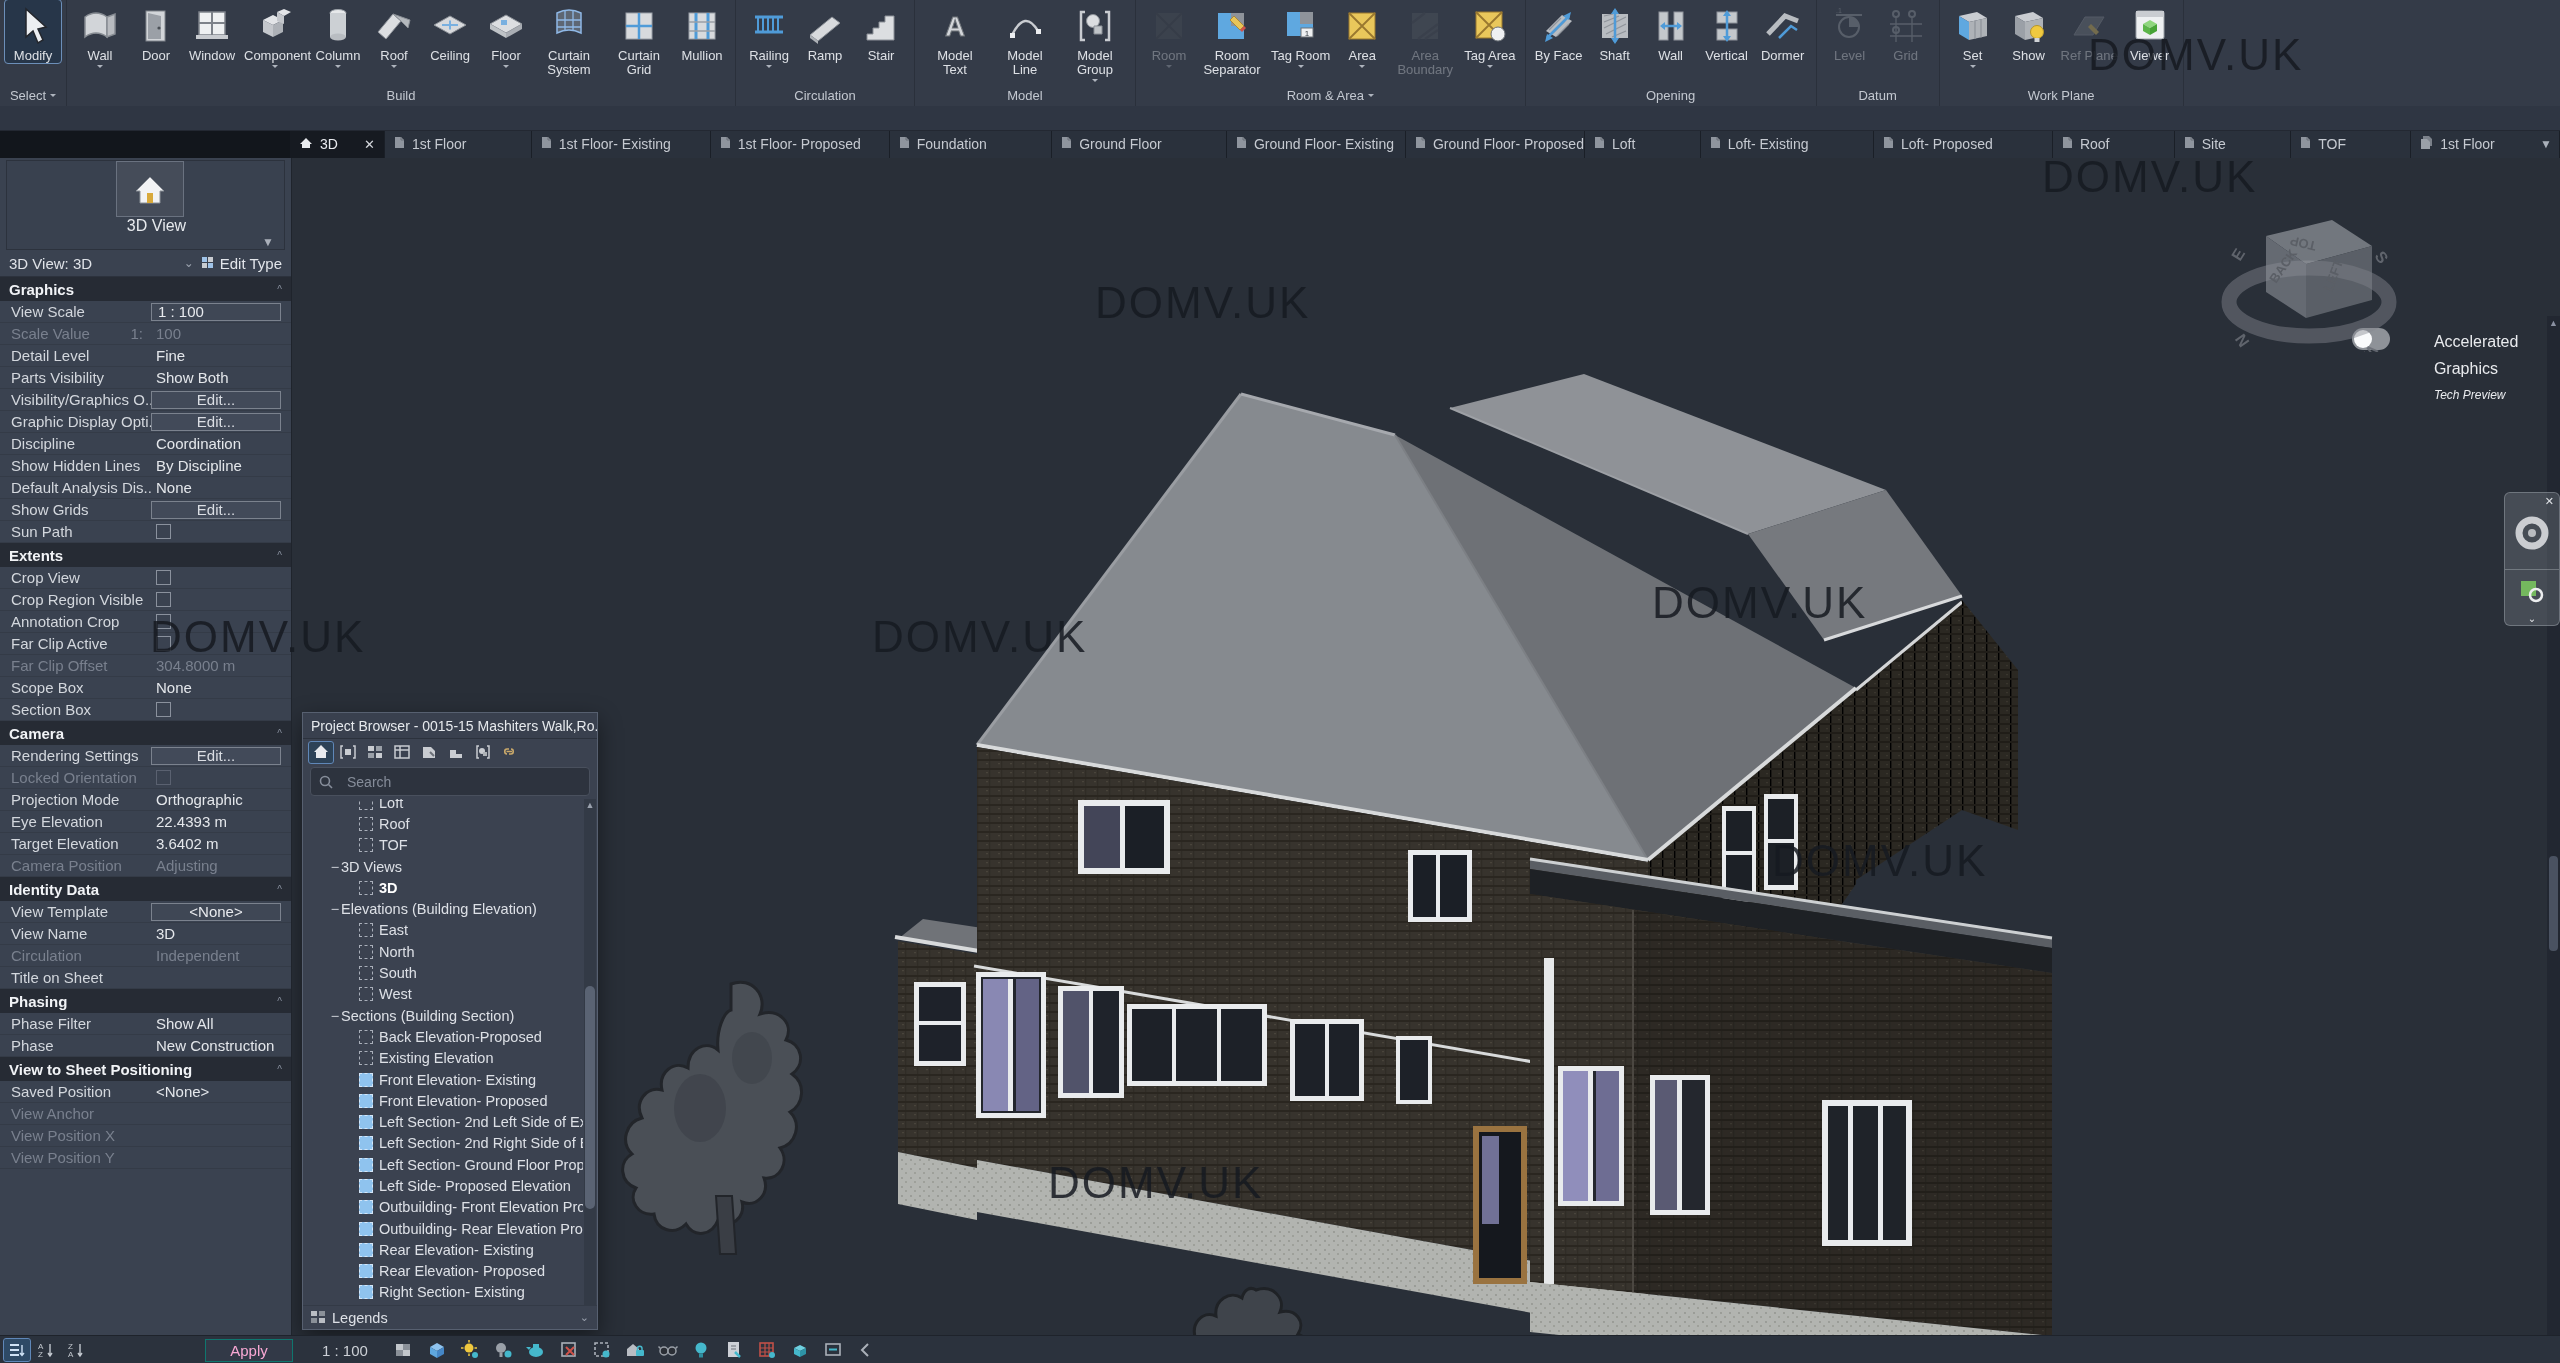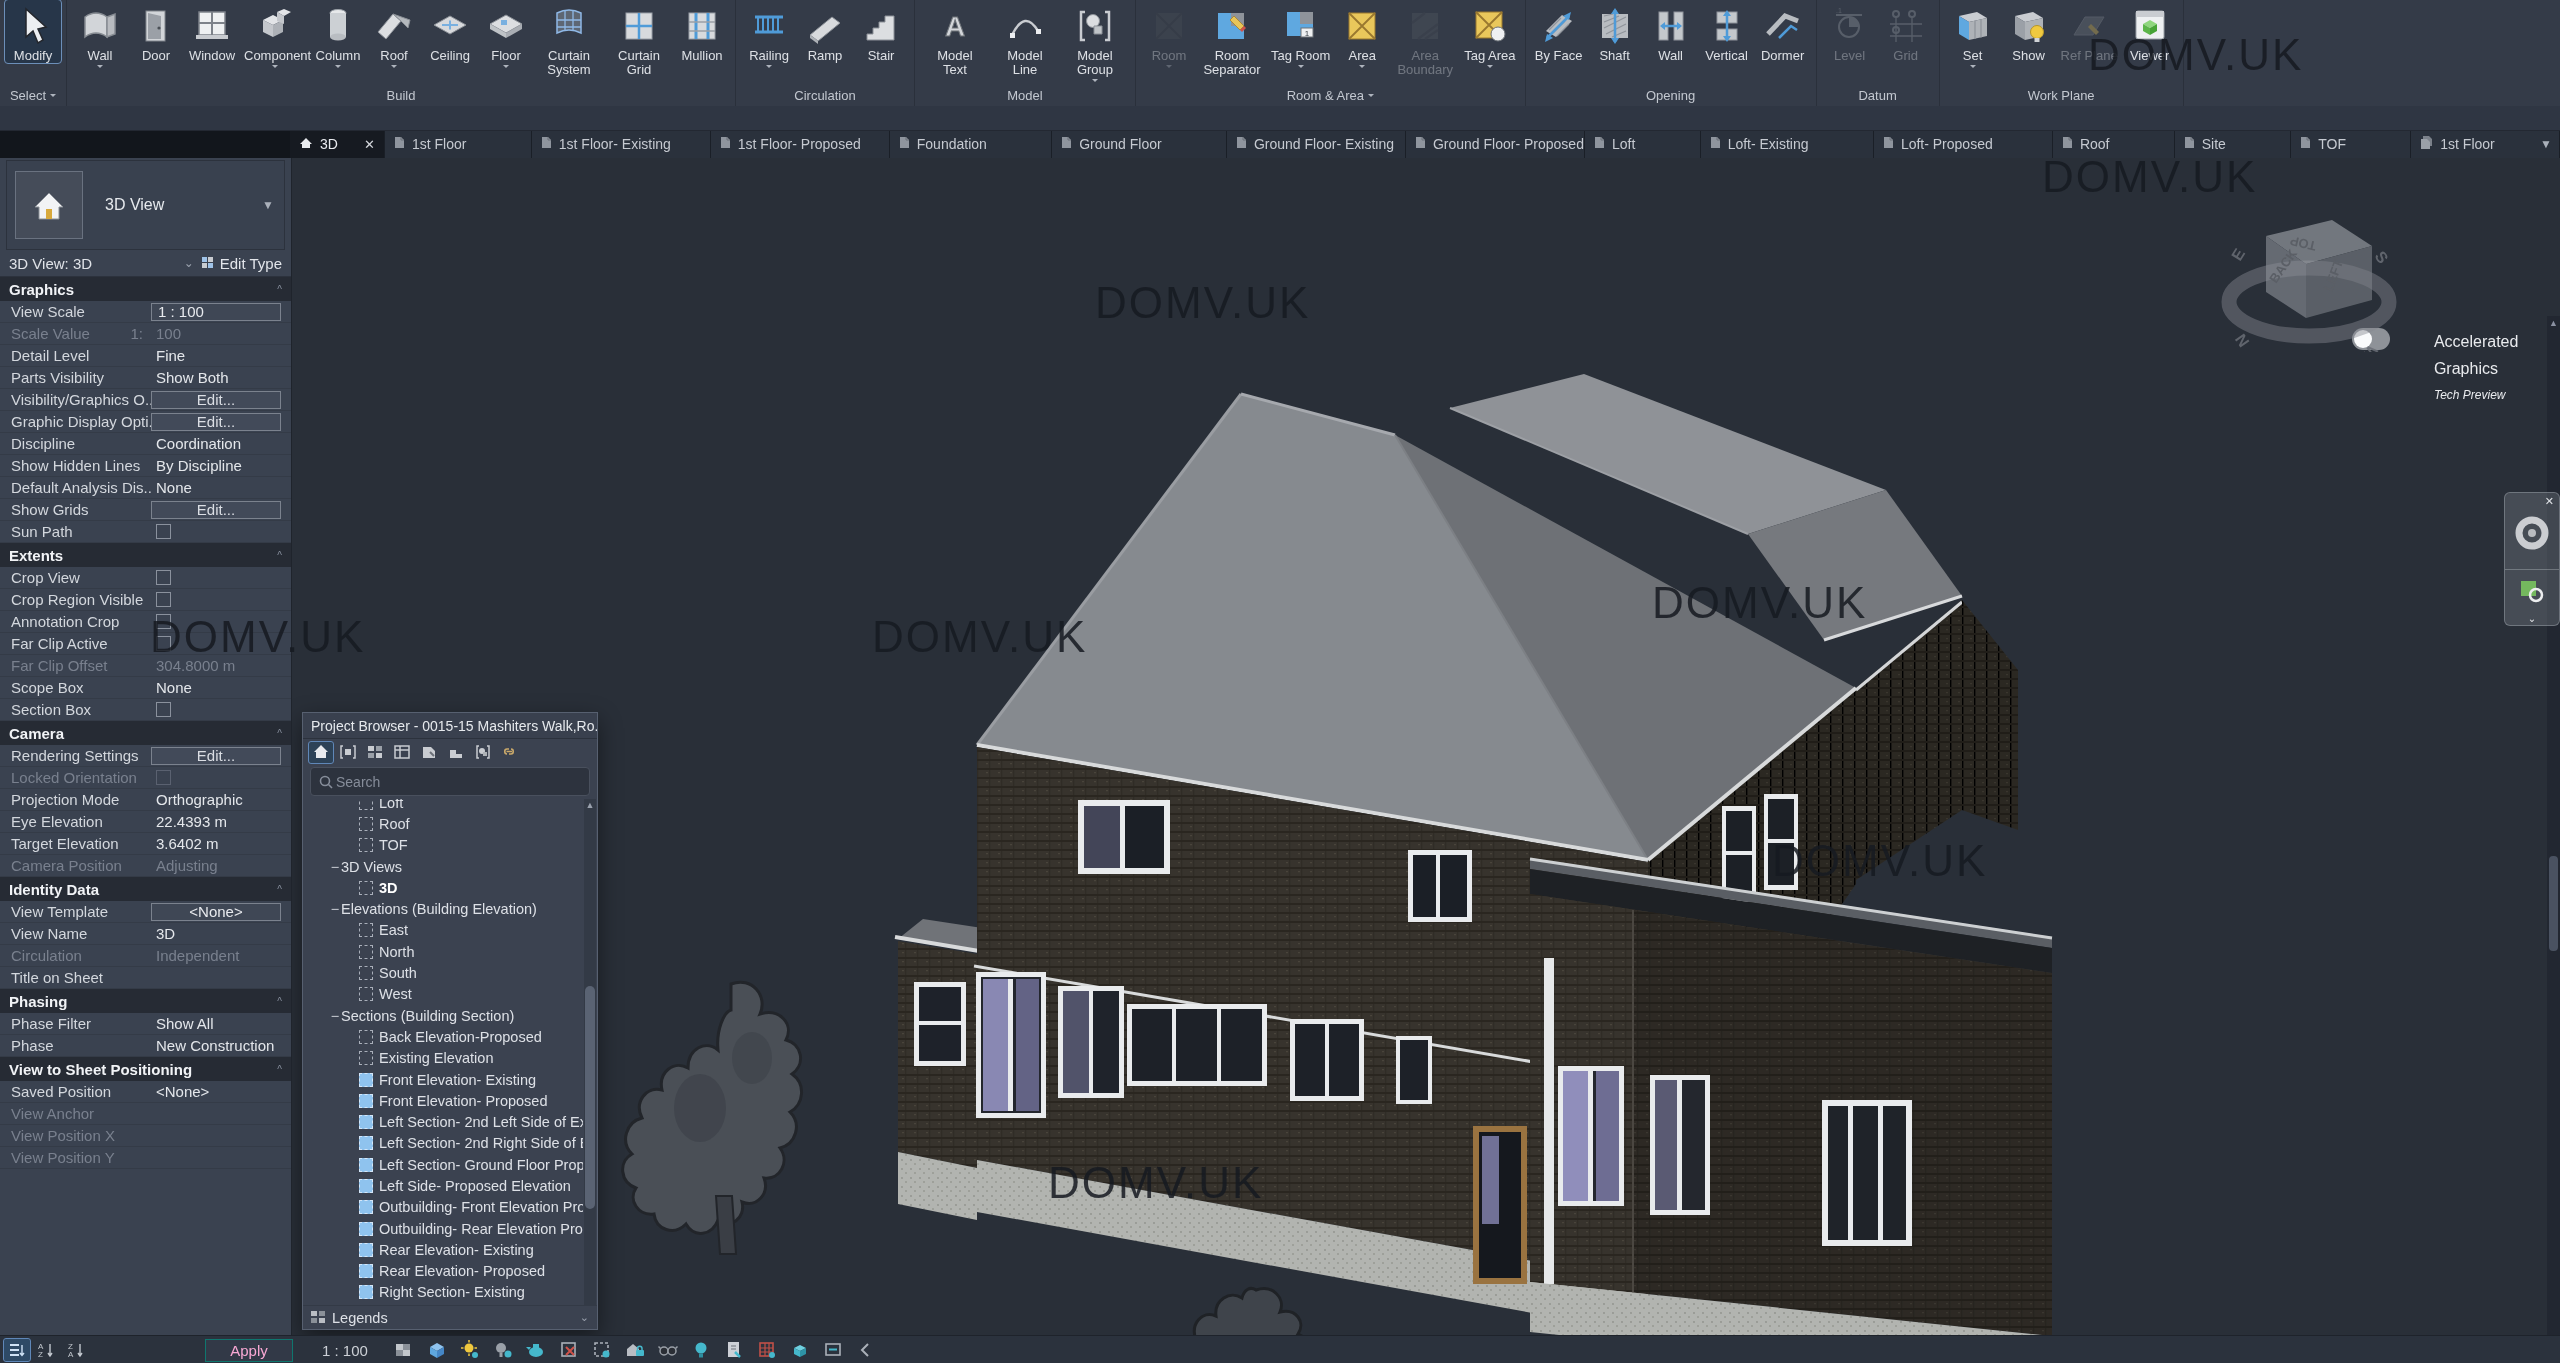--- a/index.html
+++ b/index.html
@@ -49,21 +49,21 @@
   
   #vsb{position:absolute;right:0;top:158px;width:13px;height:1177px;background:#222731;z-index:5;}
   #vsb .thumb{position:absolute;left:2px;right:2px;top:540px;height:95px;background:#4a5261;border-radius:4px;}
   #vsb .arr{position:absolute;left:0;width:13px;height:14px;color:#8a90a0;font-size:9px;text-align:center;line-height:14px;}
   
   #props{position:absolute;left:0;top:133px;width:291px;height:1202px;background:#3a4250;z-index:22;
          border-right:1px solid #1f242c;border-top:1px solid #4a5260;display:flex;flex-direction:column;
          font-size:15px;color:#d3d7dd;}
   .p-title{height:26px;display:flex;align-items:center;padding:0 9px;color:#e8eaee;}
   .p-title .x{margin-left:auto;font-size:13px;color:#d5d8dd;cursor:pointer;}
-  .p-type{height:88px;margin:0 6px;border:1px solid #2c323d;background:#39414f;display:flex;align-items:center;}
+  .p-type{height:88px;margin:0 6px;border:1px solid #2c323d;background:#39414f;display:flex;align-items:center;flex-direction:column;}
   .p-typeicon{width:66px;height:66px;margin-left:8px;background:#454c59;border:1px solid #6a7280;
               display:flex;align-items:center;justify-content:center;}
   .p-typelabel{margin-left:22px;color:#e6e9ed;font-size:16px;}
   .p-type .chev{margin-left:auto;margin-right:10px;color:#aab0ba;font-size:12px;}
   .p-inst{height:26px;display:flex;align-items:center;gap:7px;padding:0 9px;color:#dfe2e7;}
   .p-inst .chev{margin-left:auto;color:#9aa1ad;font-size:12px;}
   .p-inst .et{display:flex;align-items:center;gap:5px;color:#e2e5ea;cursor:pointer;}
   .p-rows{border-top:1px solid #2c323d;}
   .p-sec{height:24px;background:#262b34;color:#f1f3f6;font-weight:bold;display:flex;align-items:center;
          padding:0 9px;justify-content:space-between;}
@@ -83,21 +83,21 @@
   .p-row.dis .cbx{border-color:#5a6170;}
   
   #browser{position:absolute;left:302px;top:712px;width:294px;height:616px;background:#3b4250;z-index:21;
            border:1px solid #576070;box-shadow:0 8px 22px rgba(0,0,0,.45);display:flex;flex-direction:column;}
   .b-title{height:25px;background:#39404e;border-bottom:1px solid #2c323d;display:flex;align-items:center;
            padding:0 8px;color:#e6e9ed;font-size:14px;white-space:nowrap;overflow:hidden;}
   .b-tools{height:26px;display:flex;align-items:center;gap:3px;padding:0 6px;}
   .b-tb{width:24px;height:21px;display:flex;align-items:center;justify-content:center;border-radius:2px;cursor:pointer;}
   .b-tb.act{background:#2d4257;outline:1px solid #5f87b8;}
   .b-search{height:27px;margin:2px 7px 3px 7px;background:#2d333e;border:1px solid #49505d;border-radius:4px;
-            display:flex;align-items:center;gap:3px;padding:0 8px;color:#868d9a;font-size:14px;}
+            display:flex;align-items:center;gap:14px;padding:0 8px;color:#868d9a;font-size:14px;}
   .b-tree{flex:1;overflow:hidden;position:relative;padding-right:14px;}
   .b-row{height:21.3px;display:flex;align-items:center;font-size:14.5px;color:#dde0e6;cursor:pointer;
          white-space:nowrap;overflow:hidden;}
   .b-row .mk{width:12px;text-align:center;color:#c3c8cf;flex:none;}
   .b-row .tico{flex:none;margin-right:6px;}
   .ic-plan{width:14px;height:14px;border:1.5px dashed #a9afba;box-sizing:border-box;}
   .ic-sec{width:14px;height:14px;border:1.5px dashed #d4e6f8;background:#8fc3ee;box-sizing:border-box;}
   .b-row.bold{font-weight:bold;color:#ffffff;}
   .b-foot{height:23px;display:flex;align-items:center;gap:6px;padding:0 8px;font-size:14.5px;color:#dde0e6;
           border-top:1px solid #333a46;}

